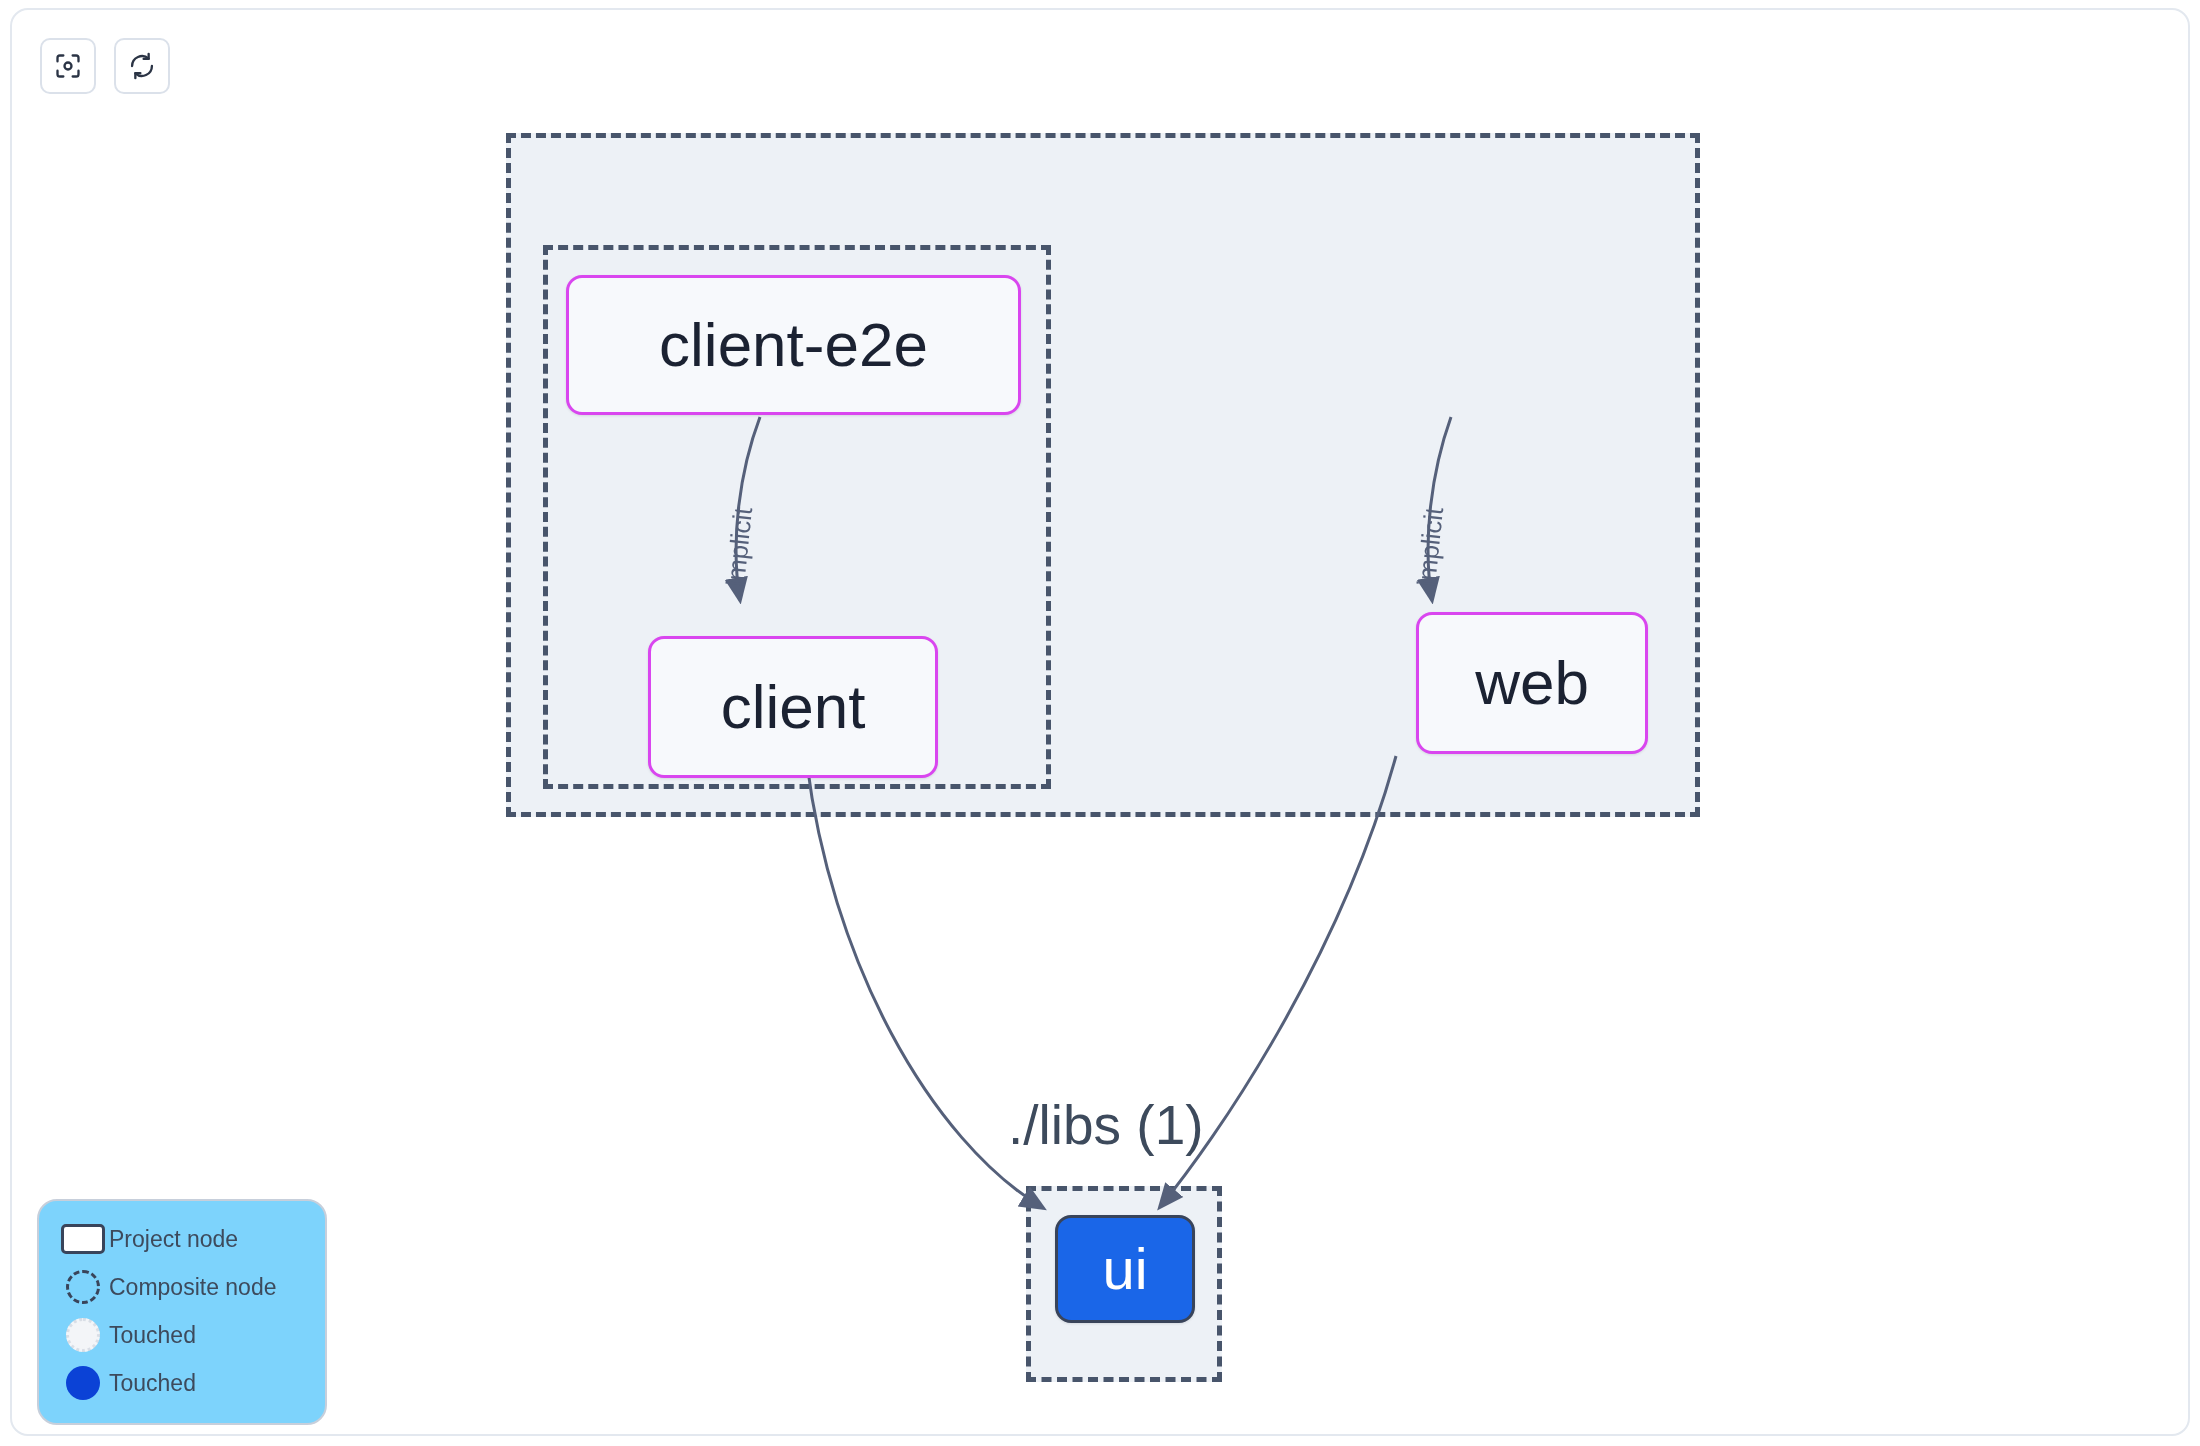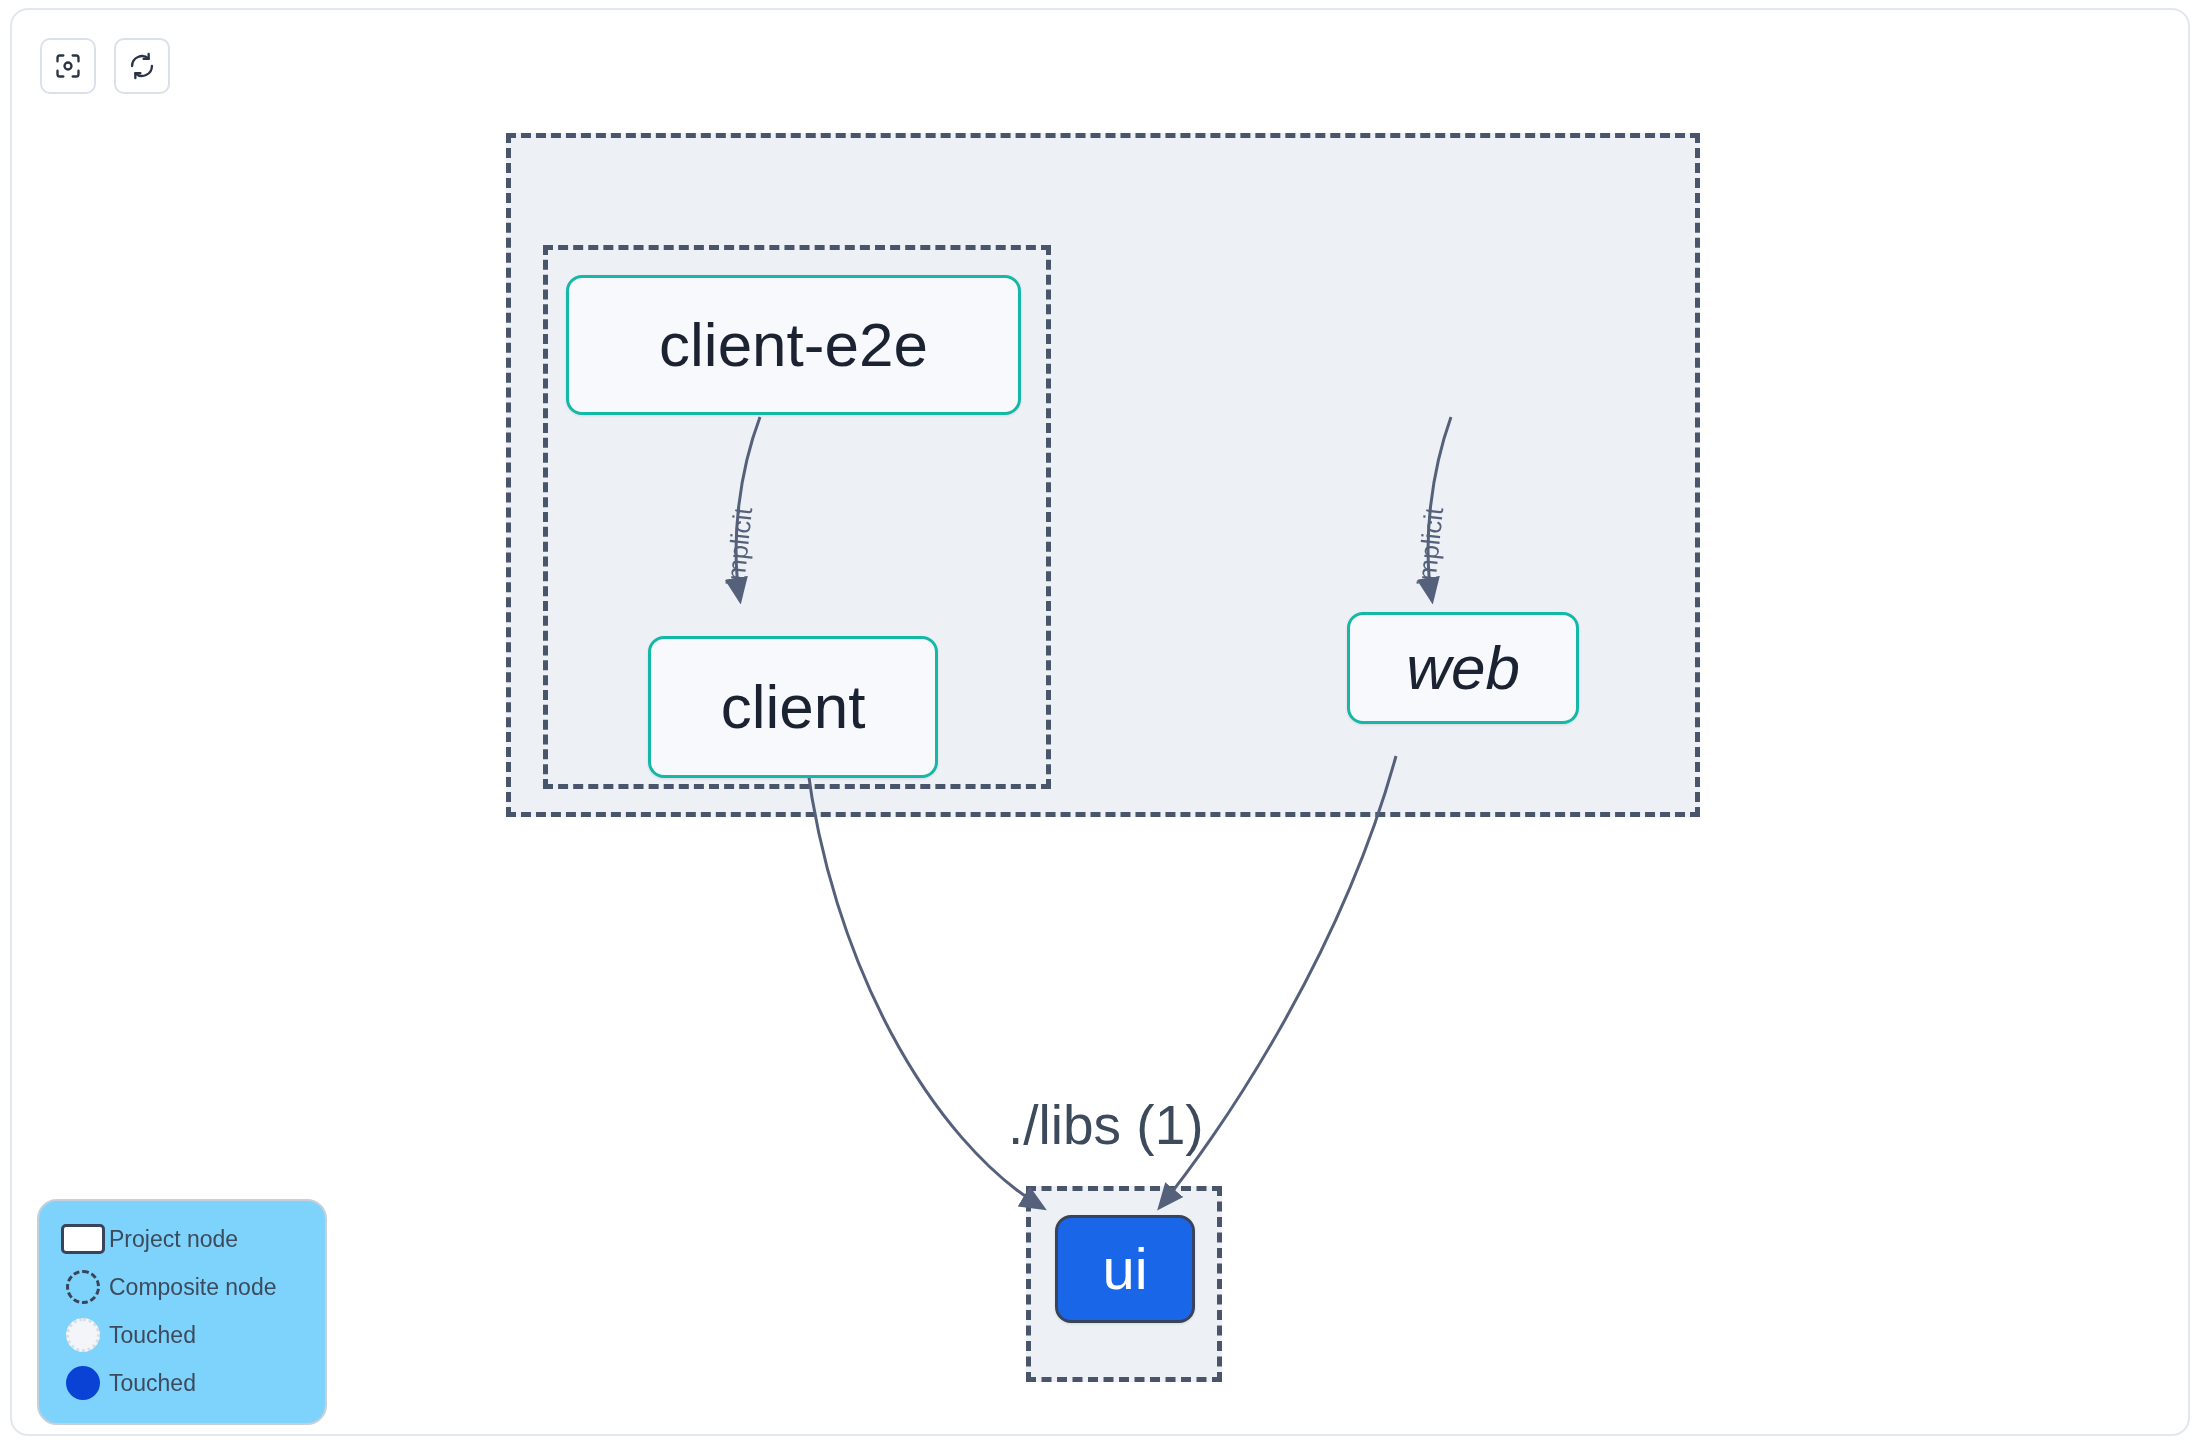--- a/index.html
+++ b/index.html
@@ -92,21 +92,21 @@
 
   #group-recipes { left: 543px; top: 245px; width: 508px; height: 544px; }
   #label-recipes { left: 570px; top: 165px; }
 
   #group-libs  { left: 1026px; top: 1186px; width: 196px; height: 196px; }
   #label-libs  { left: 1008px; top: 1098px; }
 
   
   .node {
     position: absolute;
-    border: 3px solid #14b8a6;
+    border: 3px solid #d946ef;
     border-radius: 16px;
     background: #f7f9fc;
     box-sizing: border-box;
     display: flex;
     align-items: center;
     justify-content: center;
     color: #1b2232;
     font-size: 62px;
     line-height: 1;
     white-space: nowrap;
@@ -116,21 +116,21 @@
   }
   .node.touched {
     background: #1a66e8;
     border-color: #39445a;
     color: #ffffff;
   }
 
   #node-client-e2e { left: 566px;  top: 275px;  width: 455px; height: 140px; }
   #node-client     { left: 648px;  top: 636px;  width: 290px; height: 142px; }
   #node-web-e2e    { left: 1264px; top: 275px;  width: 400px; height: 140px; }
-  #node-web        { left: 1347px; top: 612px;  width: 232px; height: 112px; font-style: italic; }
+  #node-web        { left: 1416px; top: 612px;  width: 232px; height: 142px; }
   #node-ui         { left: 1055px; top: 1215px; width: 140px; height: 108px; font-size: 58px; }
 
   
   .edge-label {
     position: absolute;
     color: #55607a;
     font-size: 26px;
     line-height: 1;
     white-space: nowrap;
     z-index: 25;

